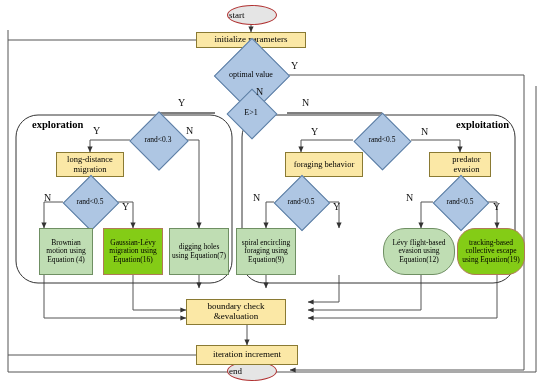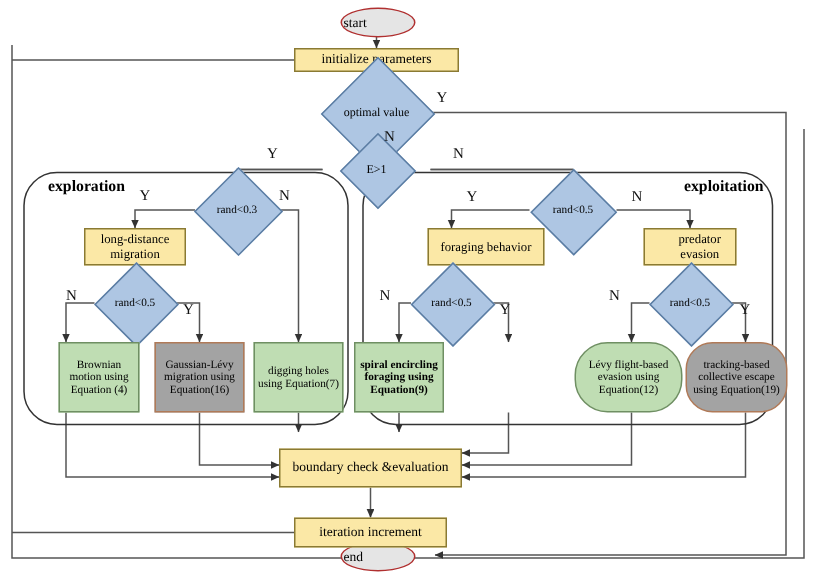--- a/index.html
+++ b/index.html
@@ -3,21 +3,21 @@
 <meta charset="utf-8">
 <style>
   html,body{margin:0;padding:0;background:#fff;}
   body{font-family:"Liberation Serif", serif;}
   #stage{position:relative;width:550px;height:391px;background:#ffffff;overflow:hidden;}
   svg#wires{position:absolute;left:0;top:0;width:550px;height:391px;}
   .node{position:absolute;box-sizing:border-box;display:flex;align-items:center;justify-content:center;
         text-align:center;border:1px solid #6e6e6e;line-height:1.08;}
   .proc{background:#fbe8a6;border-color:#8a7a33;}
   .green{background:#bfddb3;border-color:#6f8f63;}
-  .salmon{background:#a3a3a3;border-color:#b07a58;}
+  .salmon{background:#84cc16;border-color:#b07a58;}
   .dec{position:absolute;background:#aec6e3;border:1px solid #5b7da3;transform:rotate(45deg);}
   .dectxt{position:absolute;display:flex;align-items:center;justify-content:center;text-align:center;
           line-height:1.05;pointer-events:none;}
   .term{position:absolute;border:1.4px solid #b03030;border-radius:50%;background:#e5e5e5;
         display:flex;align-items:center;justify-content:center;}
   .lbl{position:absolute;font-size:10px;color:#111;font-family:"Liberation Serif", serif;}
   .grp-title{position:absolute;font-weight:bold;font-size:10.5px;color:#000;}
   .txt{display:block;width:100%;padding:0 1px;}
 </style>
 </head>
@@ -122,21 +122,21 @@
   </div>
 
   <div class="node proc" style="left:285px;top:152px;width:78px;height:25px;font-size:8.5px;">
     <span class="txt">foraging behavior</span>
   </div>
 
   <div class="node proc" style="left:429px;top:152px;width:62px;height:25px;font-size:8.5px;padding-left:13px;">
     <span class="txt">predator evasion</span>
   </div>
 
-  <div class="node proc" style="left:186px;top:299px;width:122px;height:26px;font-size:9px;">
+  <div class="node proc" style="left:186px;top:299px;width:100px;height:26px;font-size:9px;">
     <span class="txt">boundary check &amp;evaluation</span>
   </div>
 
   <div class="node proc" style="left:196px;top:345px;width:102px;height:20px;font-size:9px;">
     <span class="txt">iteration increment</span>
   </div>
 
   <div class="dec" style="left:225px;top:49px;width:52px;height:52px;"></div>
   <div class="dectxt" style="left:225px;top:62px;width:52px;height:26px;font-size:8px;">
     <span class="txt">optimal value</span>
@@ -177,21 +177,21 @@
   </div>
 
   <div class="node salmon" style="left:103px;top:228px;width:60px;height:47px;font-size:7.5px;">
     <span class="txt">Gaussian-Lévy migration using Equation(16)</span>
   </div>
 
   <div class="node green" style="left:169px;top:228px;width:60px;height:47px;font-size:7.5px;">
     <span class="txt">digging holes using Equation(7)</span>
   </div>
 
-  <div class="node green" style="left:236px;top:228px;width:60px;height:47px;font-size:7.5px;font-weight:bold;">
+  <div class="node green" style="left:236px;top:228px;width:60px;height:47px;font-size:7.5px;">
     <span class="txt">spiral encircling foraging using Equation(9)</span>
   </div>
 
 
   <div class="node green" style="left:383px;top:228px;width:72px;height:47px;font-size:7.5px;border-radius:22px;">
     <span class="txt">Lévy flight-based evasion using Equation(12)</span>
   </div>
 
   <div class="node salmon" style="left:457px;top:228px;width:68px;height:47px;font-size:7.5px;border-radius:18px;">
     <span class="txt">tracking-based collective escape using Equation(19)</span>

